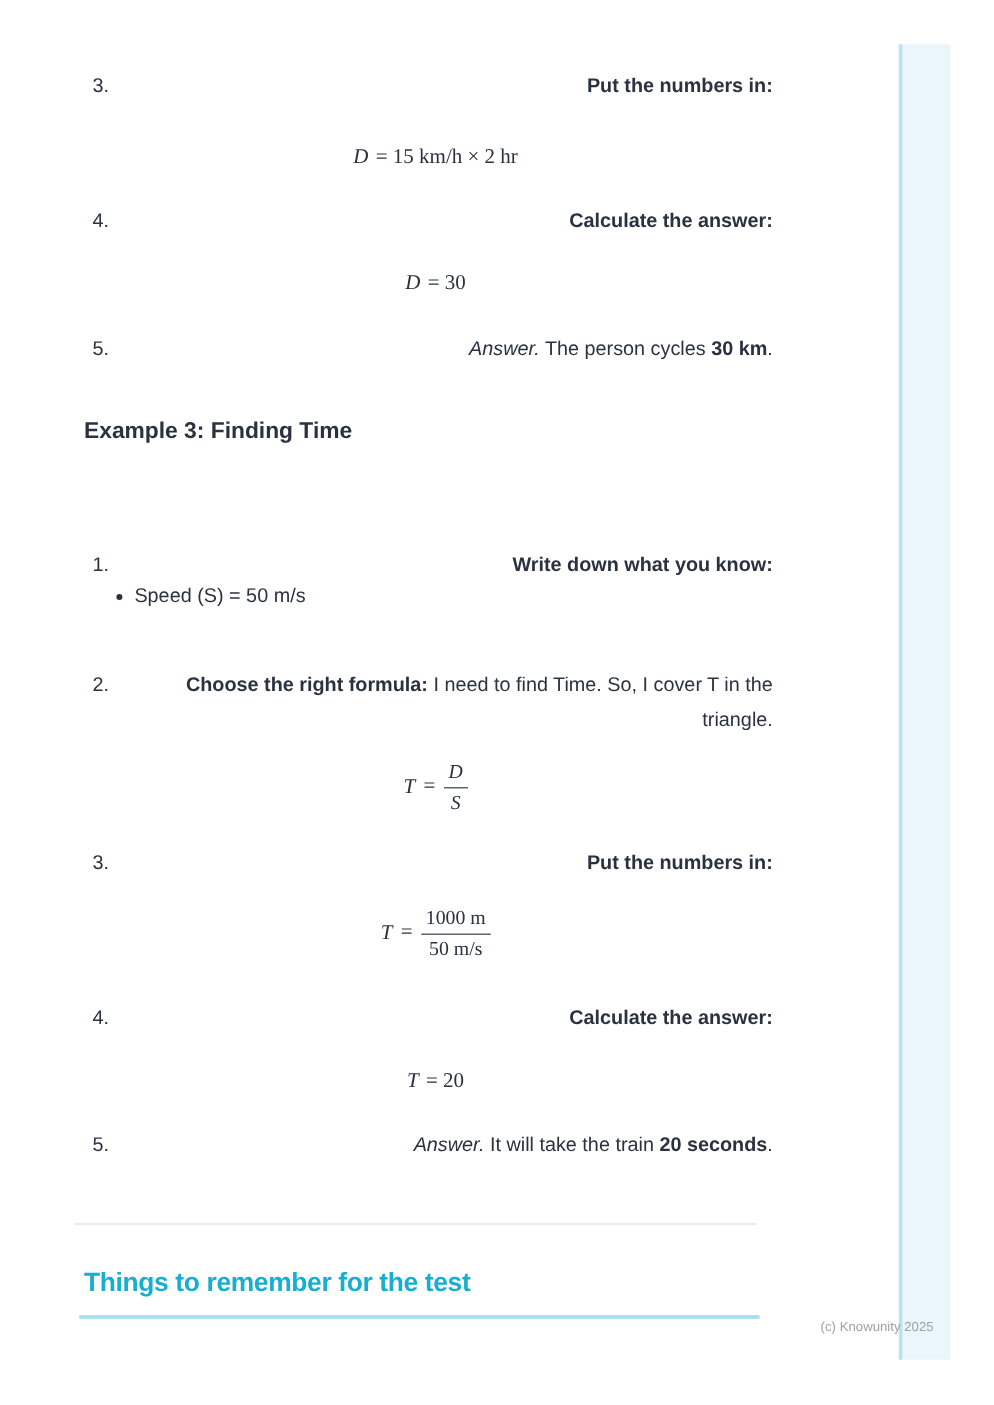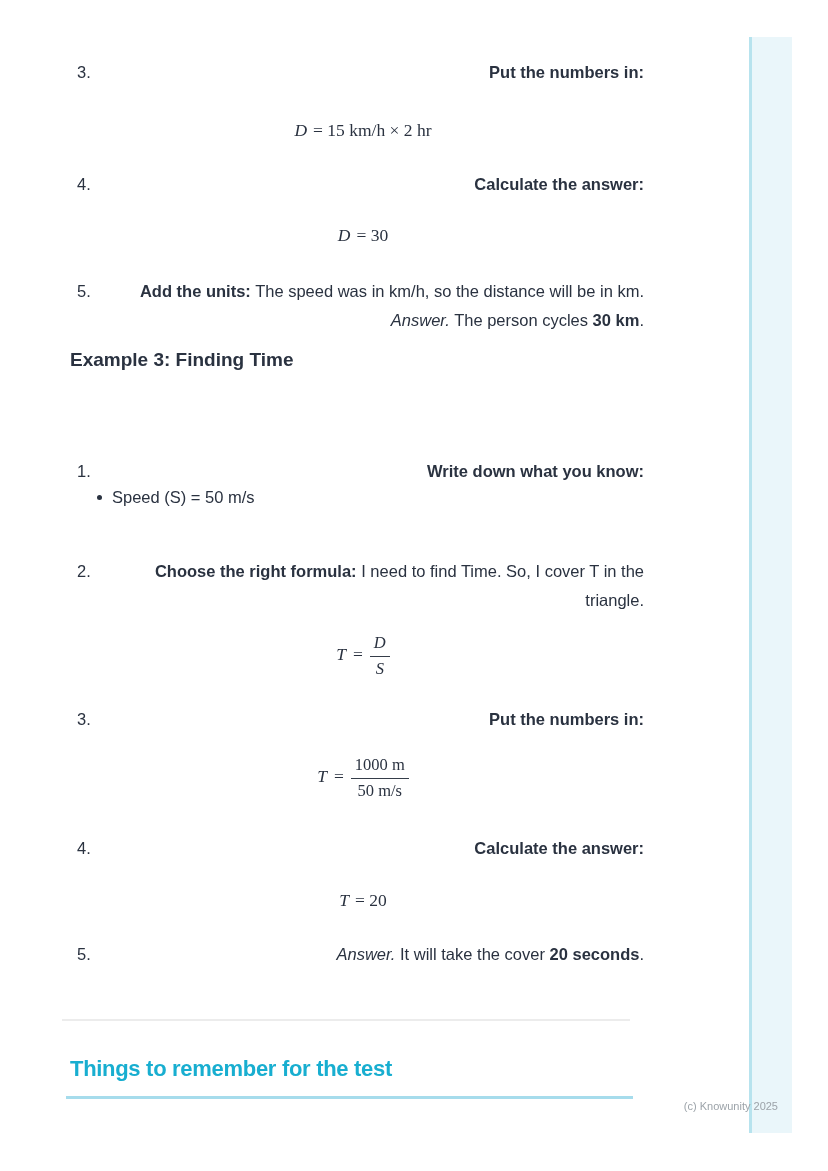--- a/index.html
+++ b/index.html
@@ -108,21 +108,20 @@
       <span class="li-body"><span class="b">Calculate the answer:</span></span>
     </div>
 
     <div class="formula" style="top:222px;">
       <span class="fvar">D</span><span class="frest">= 30</span>
     </div>
 
     <div class="li" style="top:277px;">
       <span class="num">5.</span>
       <span class="li-body">
-        <div><span class="b">Add the units:</span><span> The speed was in km/h, so the distance will be in km.</span></div>
         <div><span class="it">Answer.</span><span> The person cycles </span><span class="b">30 km</span><span>.</span></div>
       </span>
     </div>
 
     <div class="heading-sm" style="top:345px;">Example 3: Finding Time</div>
 
 
     <div class="li" style="top:457px;">
       <span class="num">1.</span>
       <span class="li-body"><span class="b">Write down what you know:</span></span>
@@ -162,21 +161,21 @@
       <span class="li-body"><span class="b">Calculate the answer:</span></span>
     </div>
 
     <div class="formula" style="top:887px;">
       <span class="fvar">T</span><span class="frest">= 20</span>
     </div>
 
     <div class="li" style="top:940px;">
       <span class="num">5.</span>
       <span class="li-body">
-        <div><span class="it">Answer.</span><span> It will take the cover </span><span class="b">20 seconds</span><span>.</span></div>
+        <div><span class="it">Answer.</span><span> It will take the train </span><span class="b">20 seconds</span><span>.</span></div>
       </span>
     </div>
 
     <div class="divider"></div>
 
     <div class="section-heading">Things to remember for the test</div>
     <div class="heading-underline"></div>
 
     <div class="credit">(c) Knowunity 2025</div>
 

